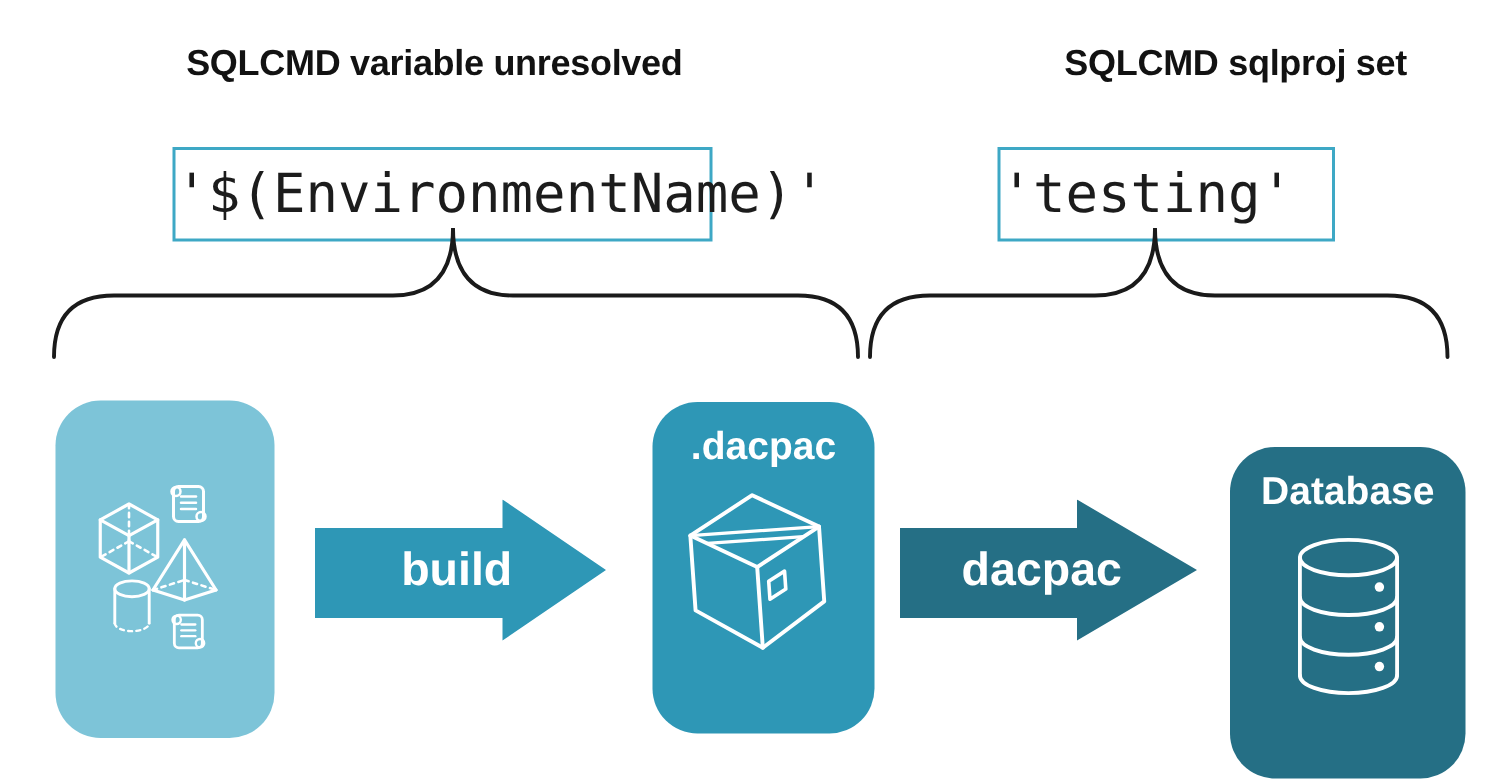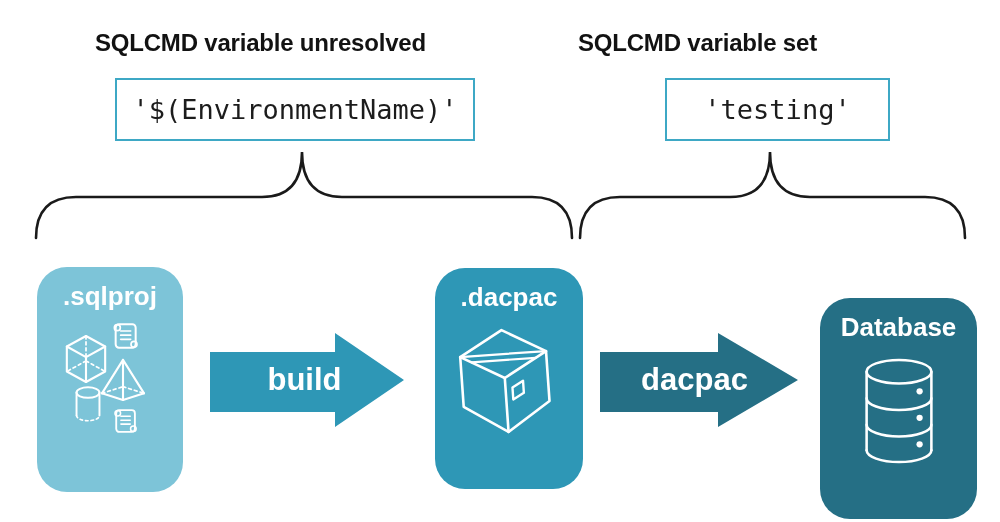--- a/index.html
+++ b/index.html
@@ -8,27 +8,27 @@
     --dark-teal:#256f85;
     --code-border:#3ea8c5;
     --ink:#121212;
     --white:#ffffff;
   }
   *{margin:0;padding:0;box-sizing:border-box;}
   body{background:#ffffff;font-family:"Liberation Sans",sans-serif;}
   .canvas{position:relative;width:1000px;height:522px;background:#ffffff;overflow:hidden;}
   .title{
     position:absolute;font-weight:bold;font-size:24px;line-height:1;
-    color:var(--ink);text-align:left;letter-spacing:-0.2px;
+    color:var(--ink);text-align:right;letter-spacing:-0.2px;
   }
   .codebox{
     position:absolute;border:2.5px solid var(--code-border);background:#ffffff;
-    display:flex;align-items:center;justify-content:center;
+    display:flex;align-items:center;justify-content:flex-start;
     font-family:"DejaVu Sans Mono","Liberation Mono",monospace;
-    font-size:27px;color:#1c1c1c;white-space:pre;
+    font-size:36px;color:#1c1c1c;white-space:pre;margin-top:20px;
   }
   .braces{position:absolute;left:0;top:145px;}
   .braces path{fill:none;stroke:#1a1a1a;stroke-width:2.6;stroke-linecap:round;}
   .node{position:absolute;border-radius:30px;}
   .node-label{
     text-align:center;padding-top:14px;font-weight:bold;font-size:26px;
     color:var(--white);letter-spacing:0;
   }
   .icon{position:absolute;overflow:visible;}
   .icon *{fill:none;stroke:#ffffff;stroke-linecap:round;stroke-linejoin:round;}
@@ -39,36 +39,35 @@
     position:absolute;display:flex;align-items:center;justify-content:center;
     color:var(--white);font-weight:bold;font-size:31px;letter-spacing:0;padding-left:41px;
   }
 </style>
 </head>
 <body>
 
 <div class="canvas">
 
   <div class="title" style="left:95px;top:31px;width:360px;">SQLCMD variable unresolved</div>
-  <div class="title" style="left:578px;top:31px;width:360px;">SQLCMD variable set</div>
+  <div class="title" style="left:578px;top:31px;width:360px;">SQLCMD sqlproj set</div>
 
   <div class="codebox" style="left:115px;top:78px;width:360px;height:63px;">
     <span>'$(EnvironmentName)'</span>
   </div>
   <div class="codebox" style="left:665px;top:78px;width:225px;height:63px;">
     <span>'testing'</span>
   </div>
 
   <svg class="braces" width="1000" height="100" viewBox="0 0 1000 100">
     <path d="M36,93 Q36,52 76,52 L262,52 Q302,52 302,7 Q302,52 342,52 L532,52 Q572,52 572,93"></path>
     <path d="M580,93 Q580,52 620,52 L730,52 Q770,52 770,7 Q770,52 810,52 L925,52 Q965,52 965,93"></path>
   </svg>
 
   <div class="node" style="left:37px;top:267px;width:146px;height:225px;background:var(--light-teal);">
-    <div class="node-label">.sqlproj</div>
 
     <svg class="icon" viewBox="0 0 36 40" style="left:72px;top:52px;width:30px;height:34px;">
       <rect x="8" y="6" width="24" height="28" rx="4" stroke-width="2.4"></rect>
       <circle cx="10" cy="10" r="3.6" stroke-width="2"></circle>
       <circle cx="30" cy="30" r="3.6" stroke-width="2"></circle>
       <line x1="14" y1="14" x2="26" y2="14" stroke-width="2"></line>
       <line x1="14" y1="19" x2="26" y2="19" stroke-width="2"></line>
       <line x1="14" y1="24" x2="26" y2="24" stroke-width="2"></line>
     </svg>
 

